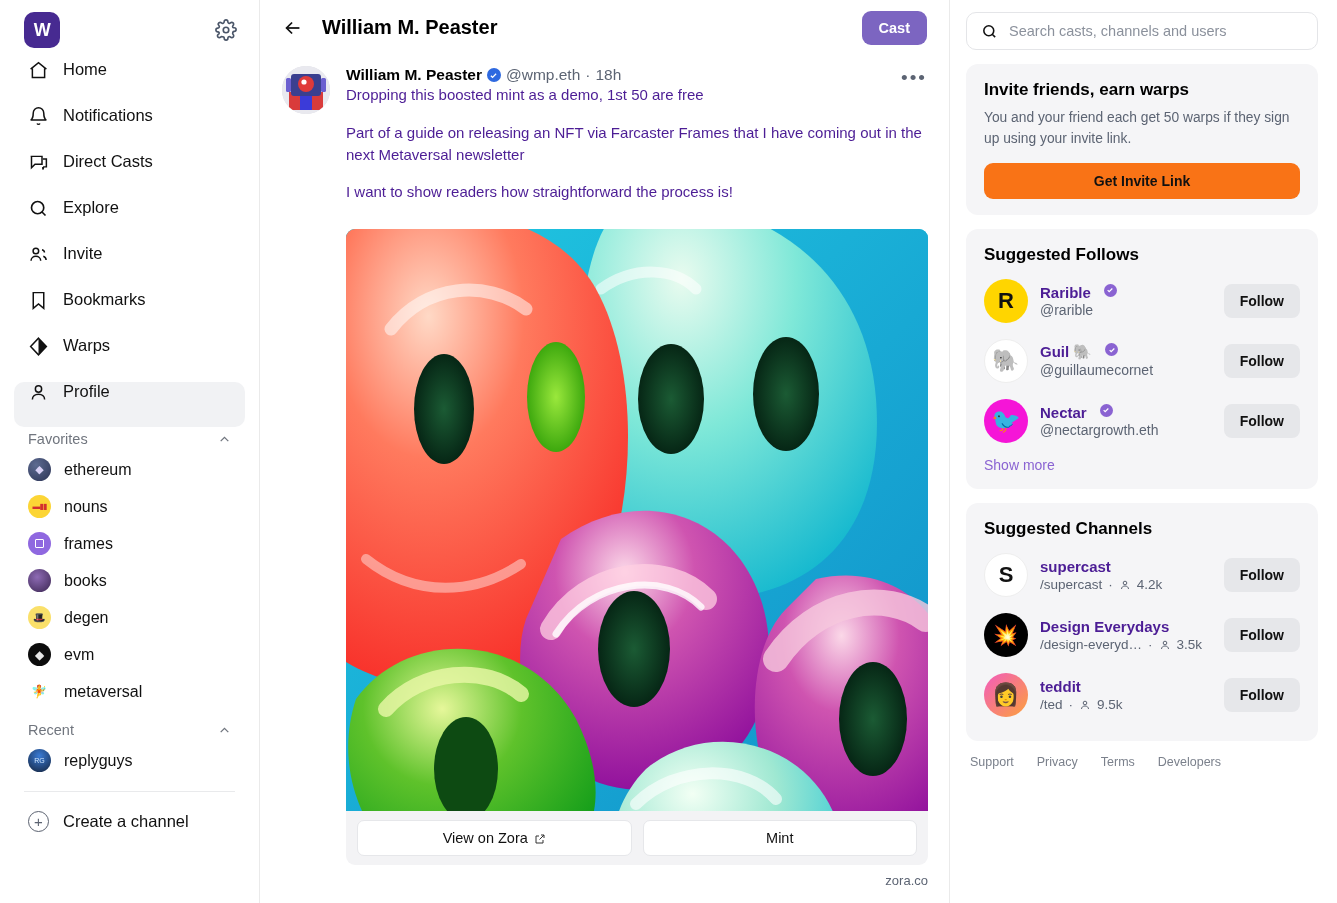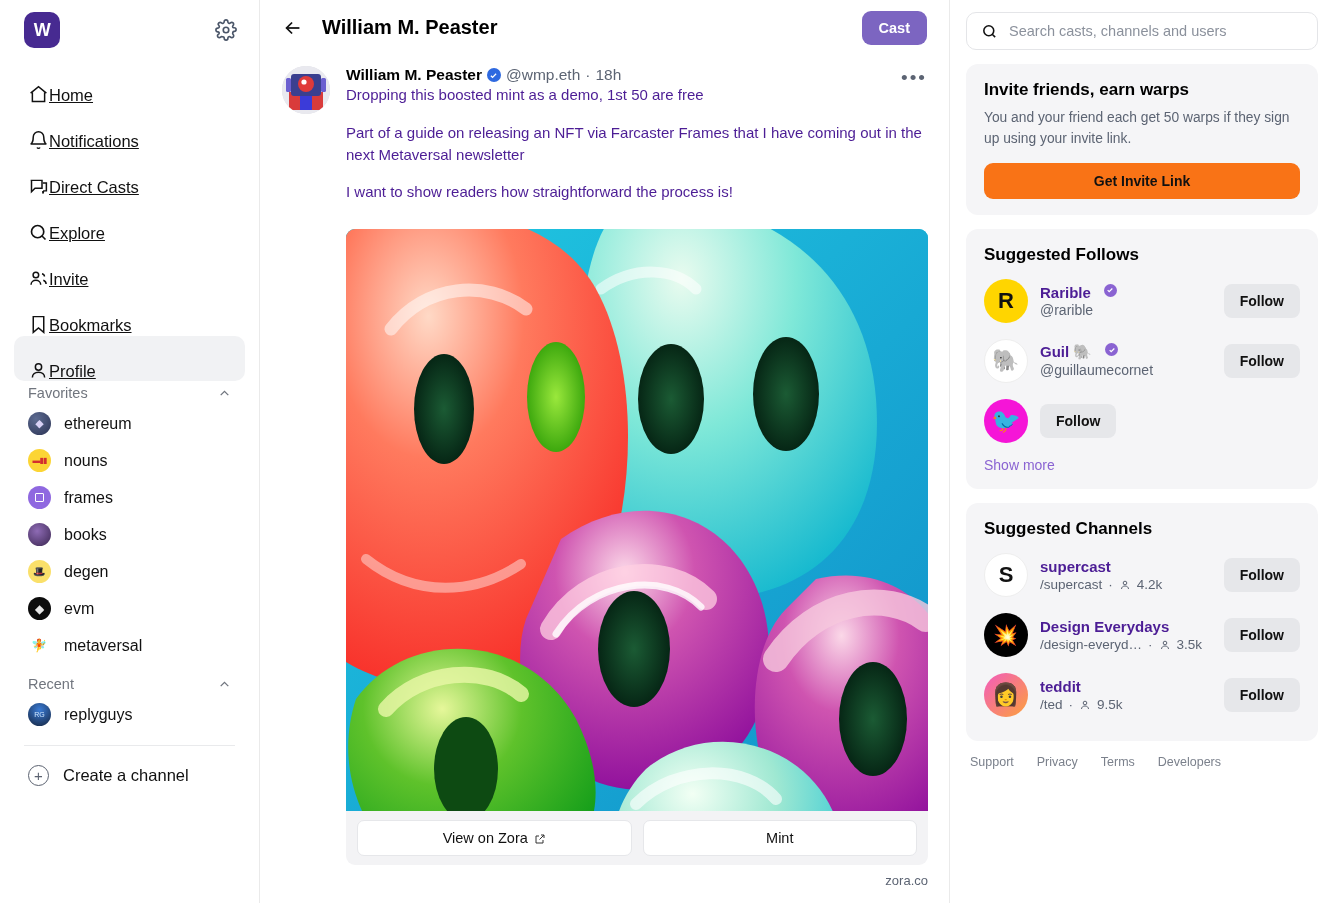--- a/index.html
+++ b/index.html
@@ -25,24 +25,24 @@
   .logo {
     width: 36px; height: 36px; border-radius: 10px;
     background: #472a91; color: #fff;
     display: flex; align-items: center; justify-content: center;
     font-weight: bold; font-size: 18px; letter-spacing: -0.5px;
   }
   .gear { width: 22px; height: 22px; color: #4a5568; display:flex; align-items:center; justify-content:center; }
 
   .nav { display: flex; flex-direction: column; gap: 1px; margin-top: 2px; }
   .nav-item {
-    display: flex; align-items: flex-end; 
+    display: flex; align-items: flex-start; gap: 14px;
     height: 45px; padding: 0 14px;
     border-radius: 10px; cursor: pointer;
-    font-size: 16.5px; color: #111; white-space: nowrap; text-decoration: underline;
+    font-size: 16.5px; color: #111; white-space: nowrap;
   }
   .nav-item.active { background: #f1f2f4; }
   .nav-ico { width: 21px; height: 21px; display: flex; align-items: center; justify-content: center; flex: 0 0 21px; color:#111; }
 
   .divider { height: 1px; background: #e9eaec; margin: 12px 10px 8px 10px; }
 
   .section-head {
     display: flex; align-items: center; justify-content: space-between;
     padding: 4px 14px 4px 14px; font-size: 14.5px; color: #70757e;
     cursor: pointer;
@@ -223,20 +223,29 @@
         </span>
         <span>Invite</span>
       </div>
       <div class="nav-item">
         <span class="nav-ico">
           <svg viewBox="0 0 24 24" fill="none" stroke="currentColor" stroke-width="1.7" width="21" height="21">
               <path d="M6 3h12v18l-6-5-6 5V3z"></path>
             </svg>
         </span>
         <span>Bookmarks</span>
+      </div>
+      <div class="nav-item">
+        <span class="nav-ico">
+          <svg viewBox="0 0 24 24" width="21" height="21">
+              <path d="M12 2.5L21 12l-9 9.5L3 12z" fill="none" stroke="currentColor" stroke-width="1.7"></path>
+              <path d="M12 2.5L21 12l-9 9.5z" fill="currentColor"></path>
+            </svg>
+        </span>
+        <span>Warps</span>
       </div>
       <div class="nav-item active">
         <span class="nav-ico">
           <svg viewBox="0 0 24 24" fill="none" stroke="currentColor" stroke-width="1.7" width="21" height="21">
               <circle cx="12" cy="8" r="3.6"></circle>
               <path d="M5 20c0-3.6 3.1-6 7-6s7 2.4 7 6"></path>
             </svg>
         </span>
         <span>Profile</span>
       </div>
@@ -512,20 +521,31 @@
             </span>
             <span class="sug-handle">@guillaumecornet</span>
           </span>
           <button class="follow-btn">Follow</button>
         </div>
 
         <div class="sug-row">
           <span class="sug-av" style="background:#f515d7;">
             <span style="font-size:24px;">🐦</span>
           </span>
+          <span class="sug-info">
+            <span class="sug-name">
+              <span>Nectar</span>
+              <span class="badge-p">
+                <svg viewBox="0 0 24 24" fill="none" stroke="#fff" stroke-width="3.6">
+                    <path d="M5 12.5l4.5 4.5L19 7.5"></path>
+                  </svg>
+              </span>
+            </span>
+            <span class="sug-handle">@nectargrowth.eth</span>
+          </span>
           <button class="follow-btn">Follow</button>
         </div>
 
         <div class="showmore">Show more</div>
       </div>
     </div>
 
     <div class="card">
       <div class="card-title">Suggested Channels</div>
       <div class="suglist">

